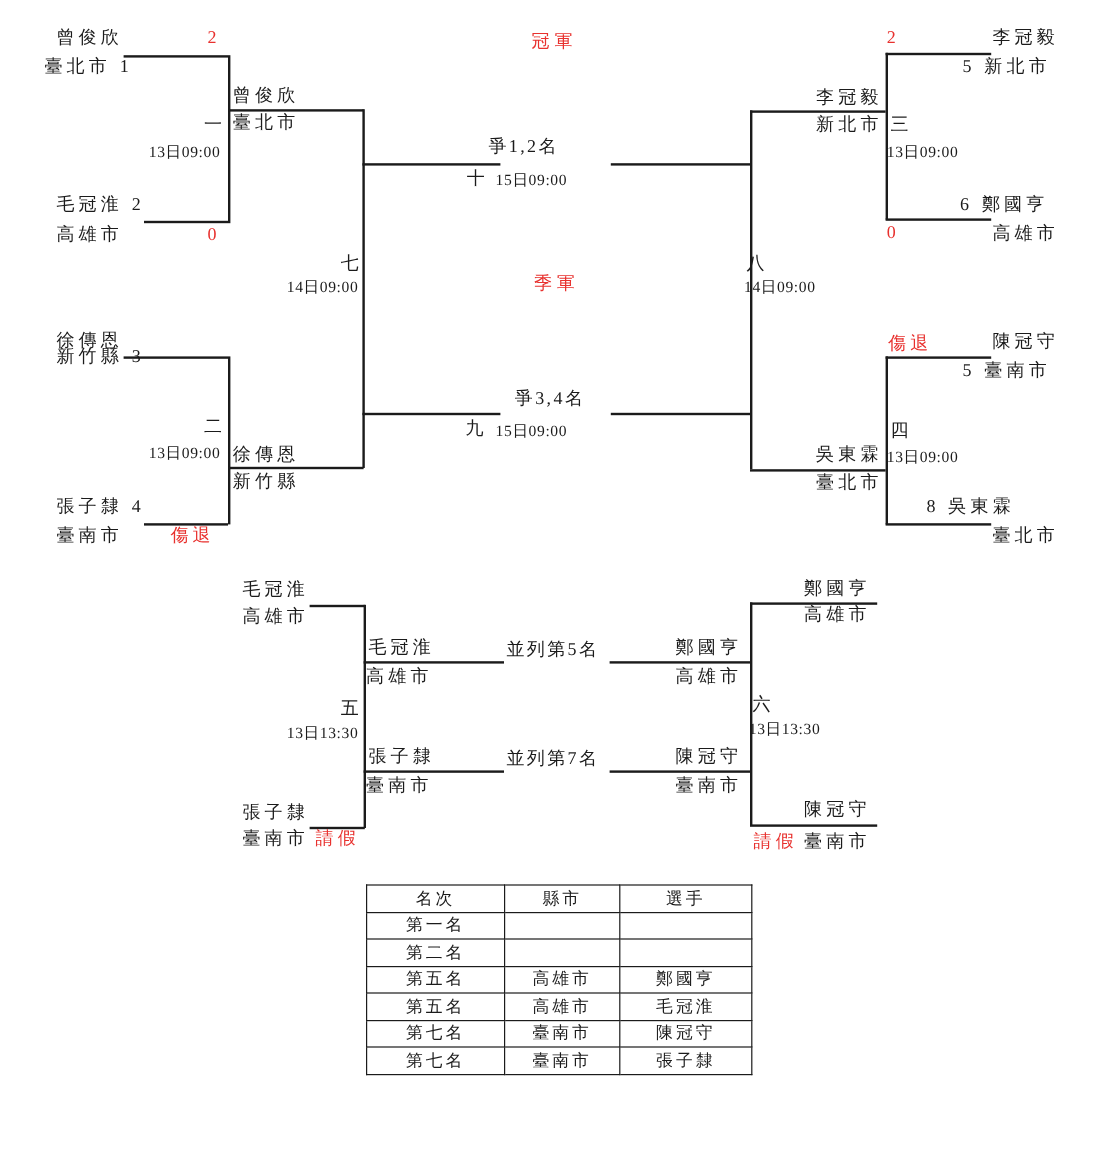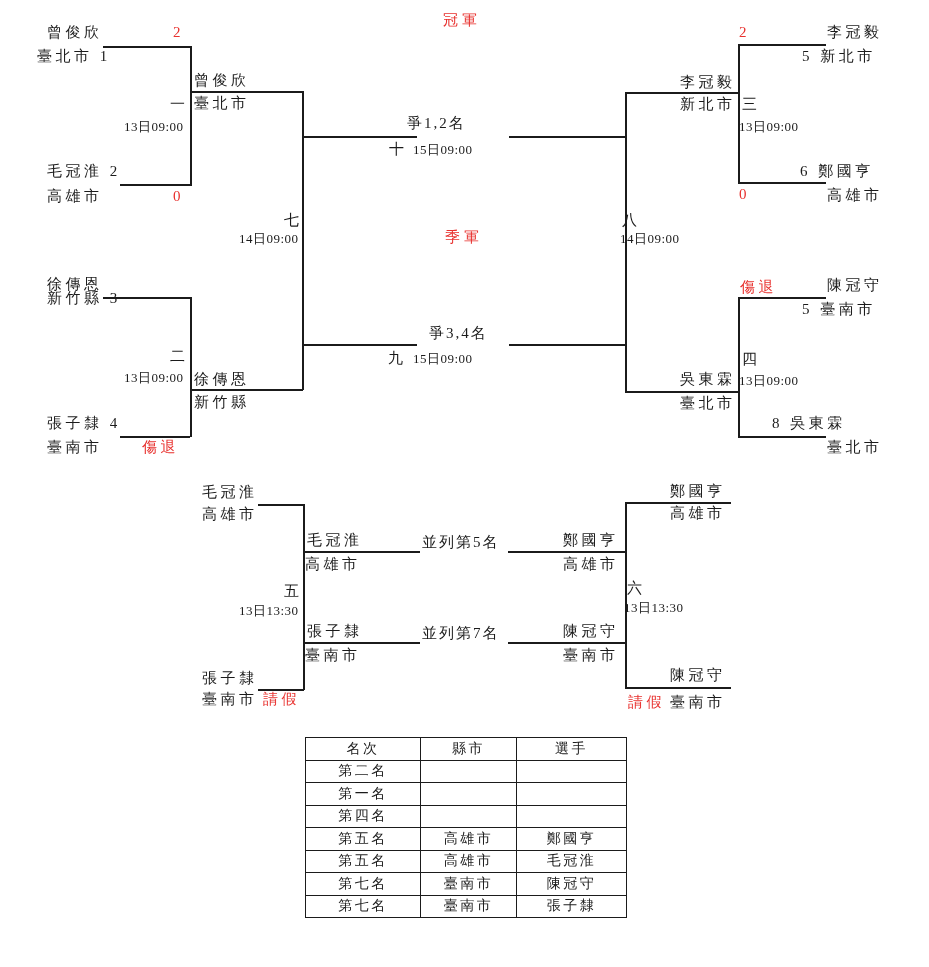--- a/index.html
+++ b/index.html
@@ -53,21 +53,21 @@
   <div class="t name" style="left:47px;top:416px">張子隸 4</div>
   <div class="hl" style="left:120px;top:436px;width:70px"></div>
   <div class="t name" style="left:47px;top:440px">臺南市</div>
   <div class="t name red" style="left:142px;top:440px">傷退</div>
   <div class="t mid" style="left:170px;top:349px">二</div>
   <div class="t time" style="left:124px;top:371px">13日09:00</div>
   <div class="t name" style="left:194px;top:372px">徐傳恩</div>
   <div class="hl" style="left:190px;top:389px;width:113px"></div>
   <div class="t name" style="left:194px;top:395px">新竹縣</div>
 
-  <div class="t wide red" style="left:443px;top:13px">冠軍</div>
+  <div class="t wide red" style="left:443px;top:28px">冠軍</div>
   <div class="t mid" style="left:407px;top:116px">爭1,2名</div>
   <div class="hl" style="left:302px;top:136px;width:115px"></div>
   <div class="hl" style="left:509px;top:136px;width:116px"></div>
   <div class="t mid" style="left:389px;top:142px">十</div>
   <div class="t time" style="left:413px;top:143px">15日09:00</div>
   <div class="t wide red" style="left:445px;top:230px">季軍</div>
   <div class="t mid" style="left:429px;top:326px">爭3,4名</div>
   <div class="hl" style="left:302px;top:344px;width:115px"></div>
   <div class="hl" style="left:509px;top:344px;width:116px"></div>
   <div class="t mid" style="left:388px;top:351px">九</div>
@@ -144,31 +144,26 @@
   <div class="t name" style="left:563px;top:648px">臺南市</div>
 
   <table class="rank">
     <tbody>
         <tr>
       <th class="c1">名次</th>
       <th class="c2">縣市</th>
       <th class="c3">選手</th>
     </tr>
     <tr>
-      <td>第二名</td>
-      <td></td>
-      <td></td>
-    </tr>
-    <tr>
       <td>第一名</td>
       <td></td>
       <td></td>
     </tr>
     <tr>
-      <td>第四名</td>
+      <td>第二名</td>
       <td></td>
       <td></td>
     </tr>
     <tr>
       <td>第五名</td>
       <td>高雄市</td>
       <td>鄭國亨</td>
     </tr>
     <tr>
       <td>第五名</td>

